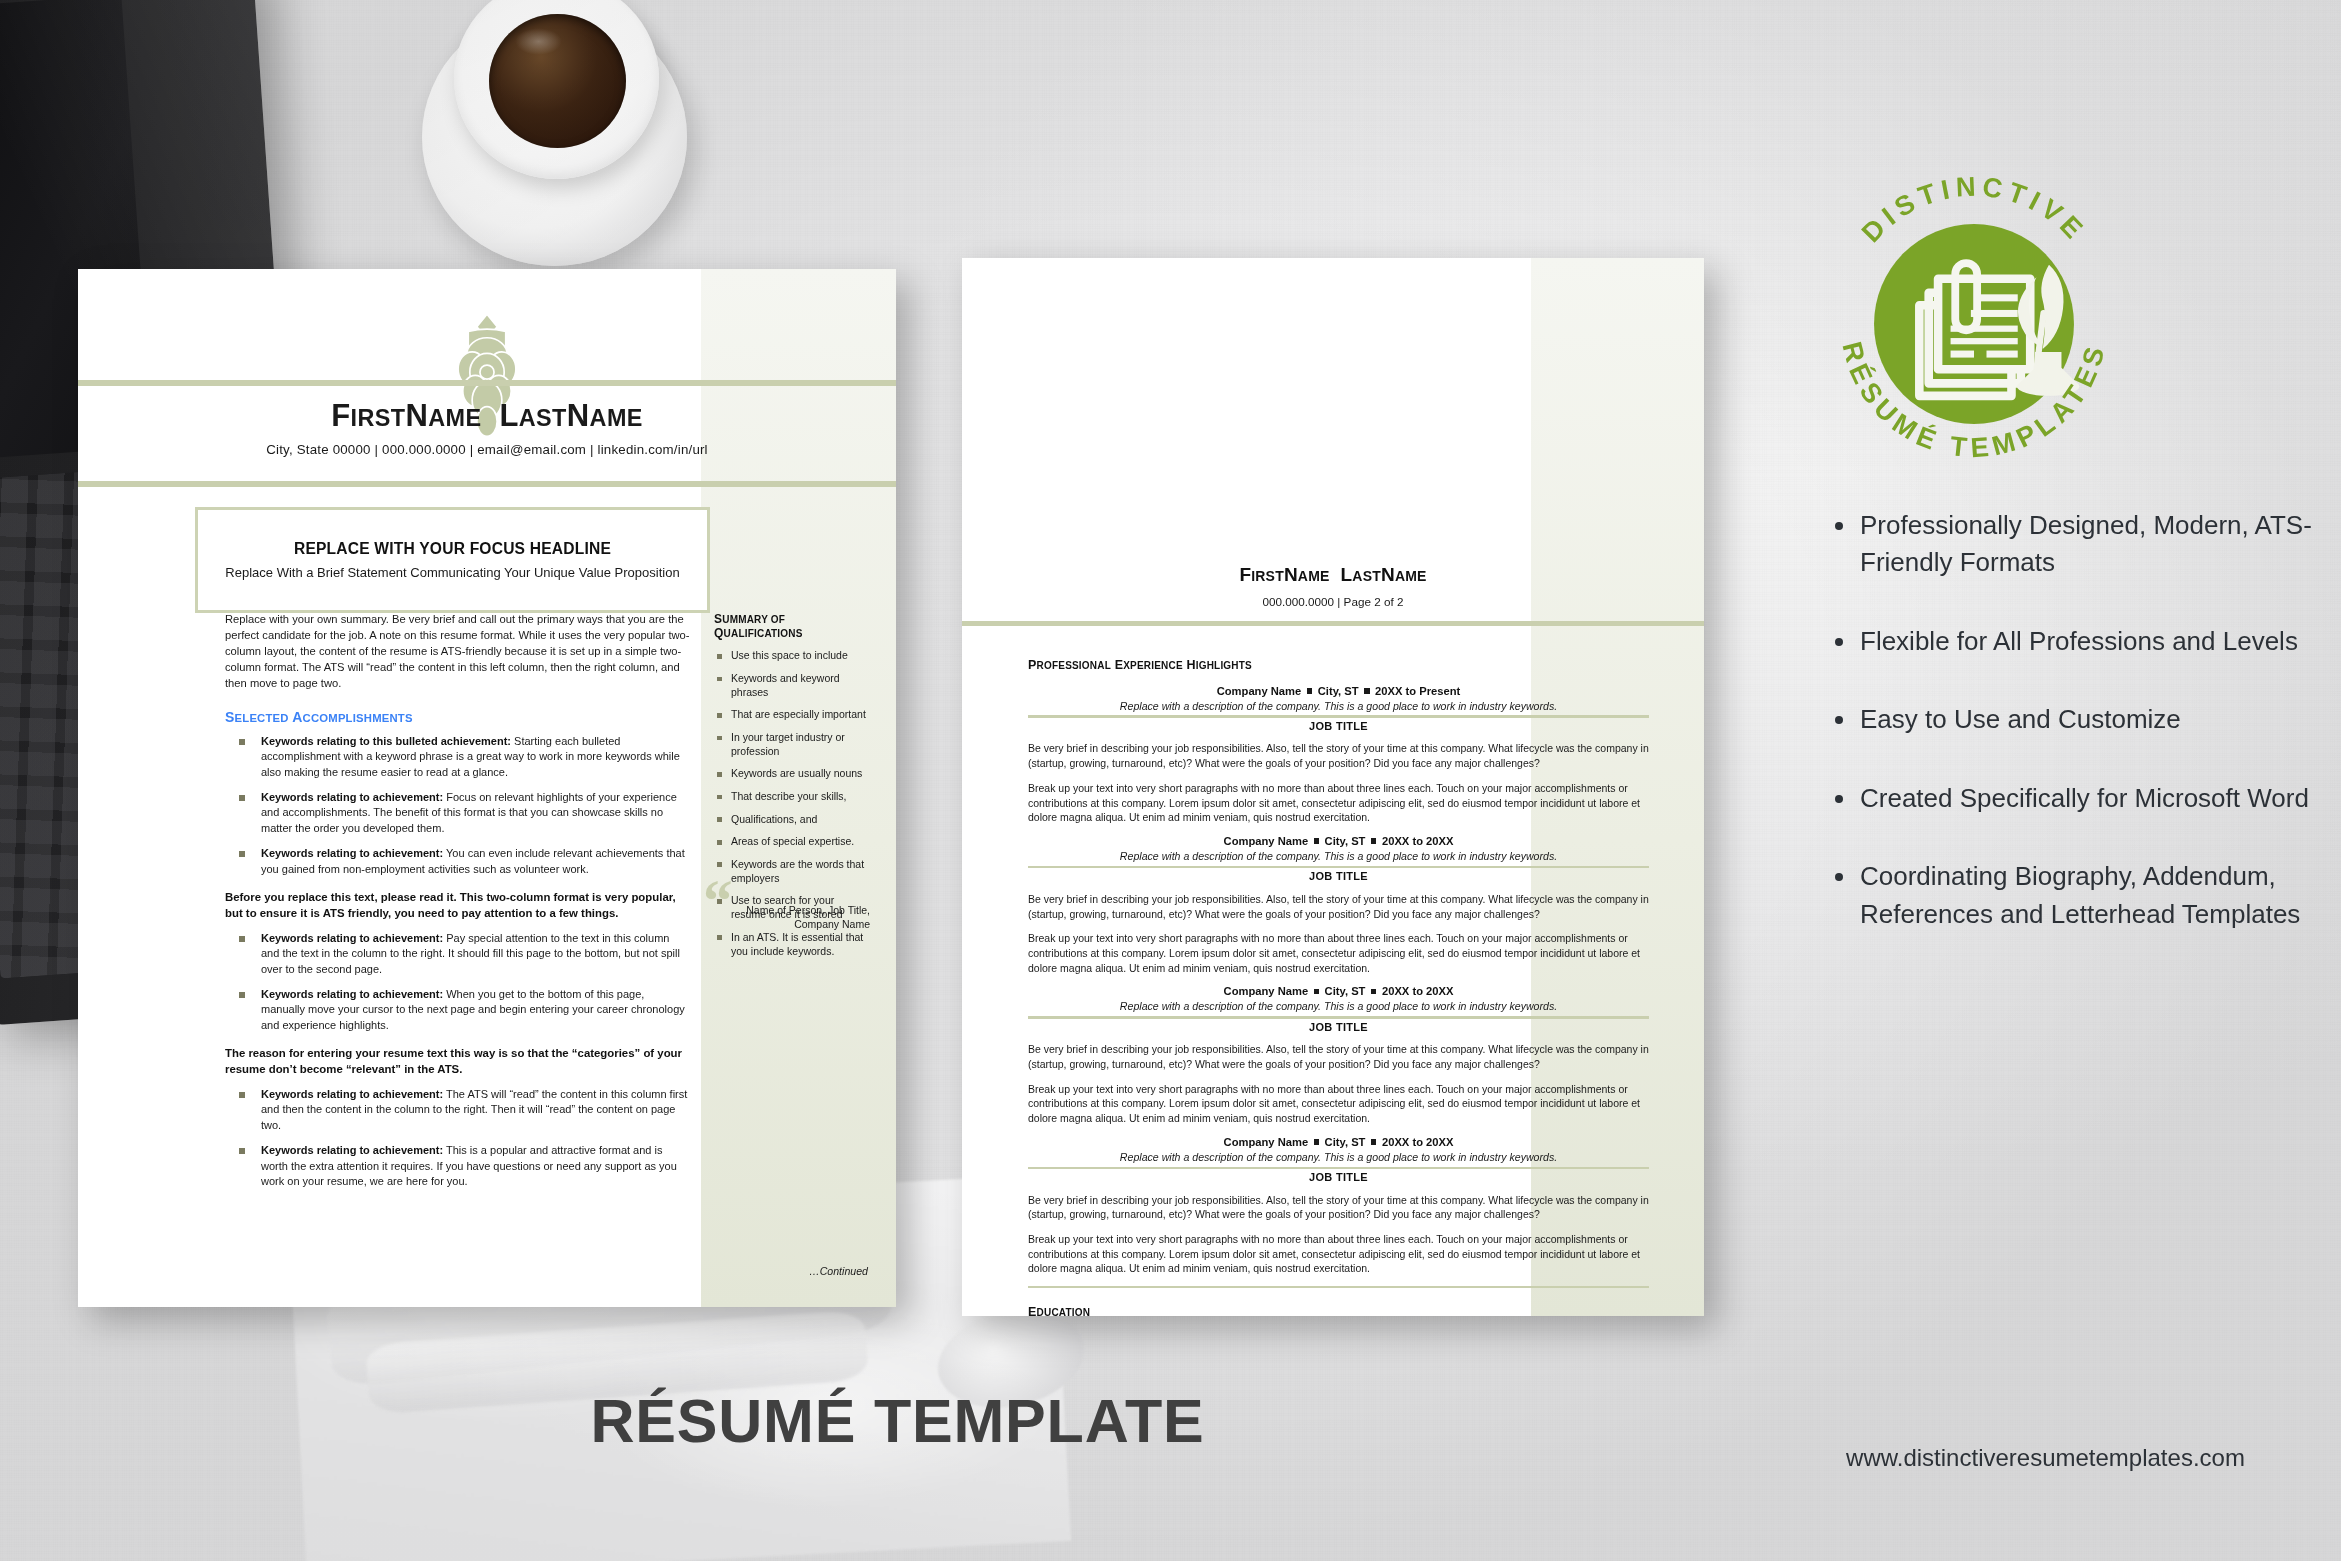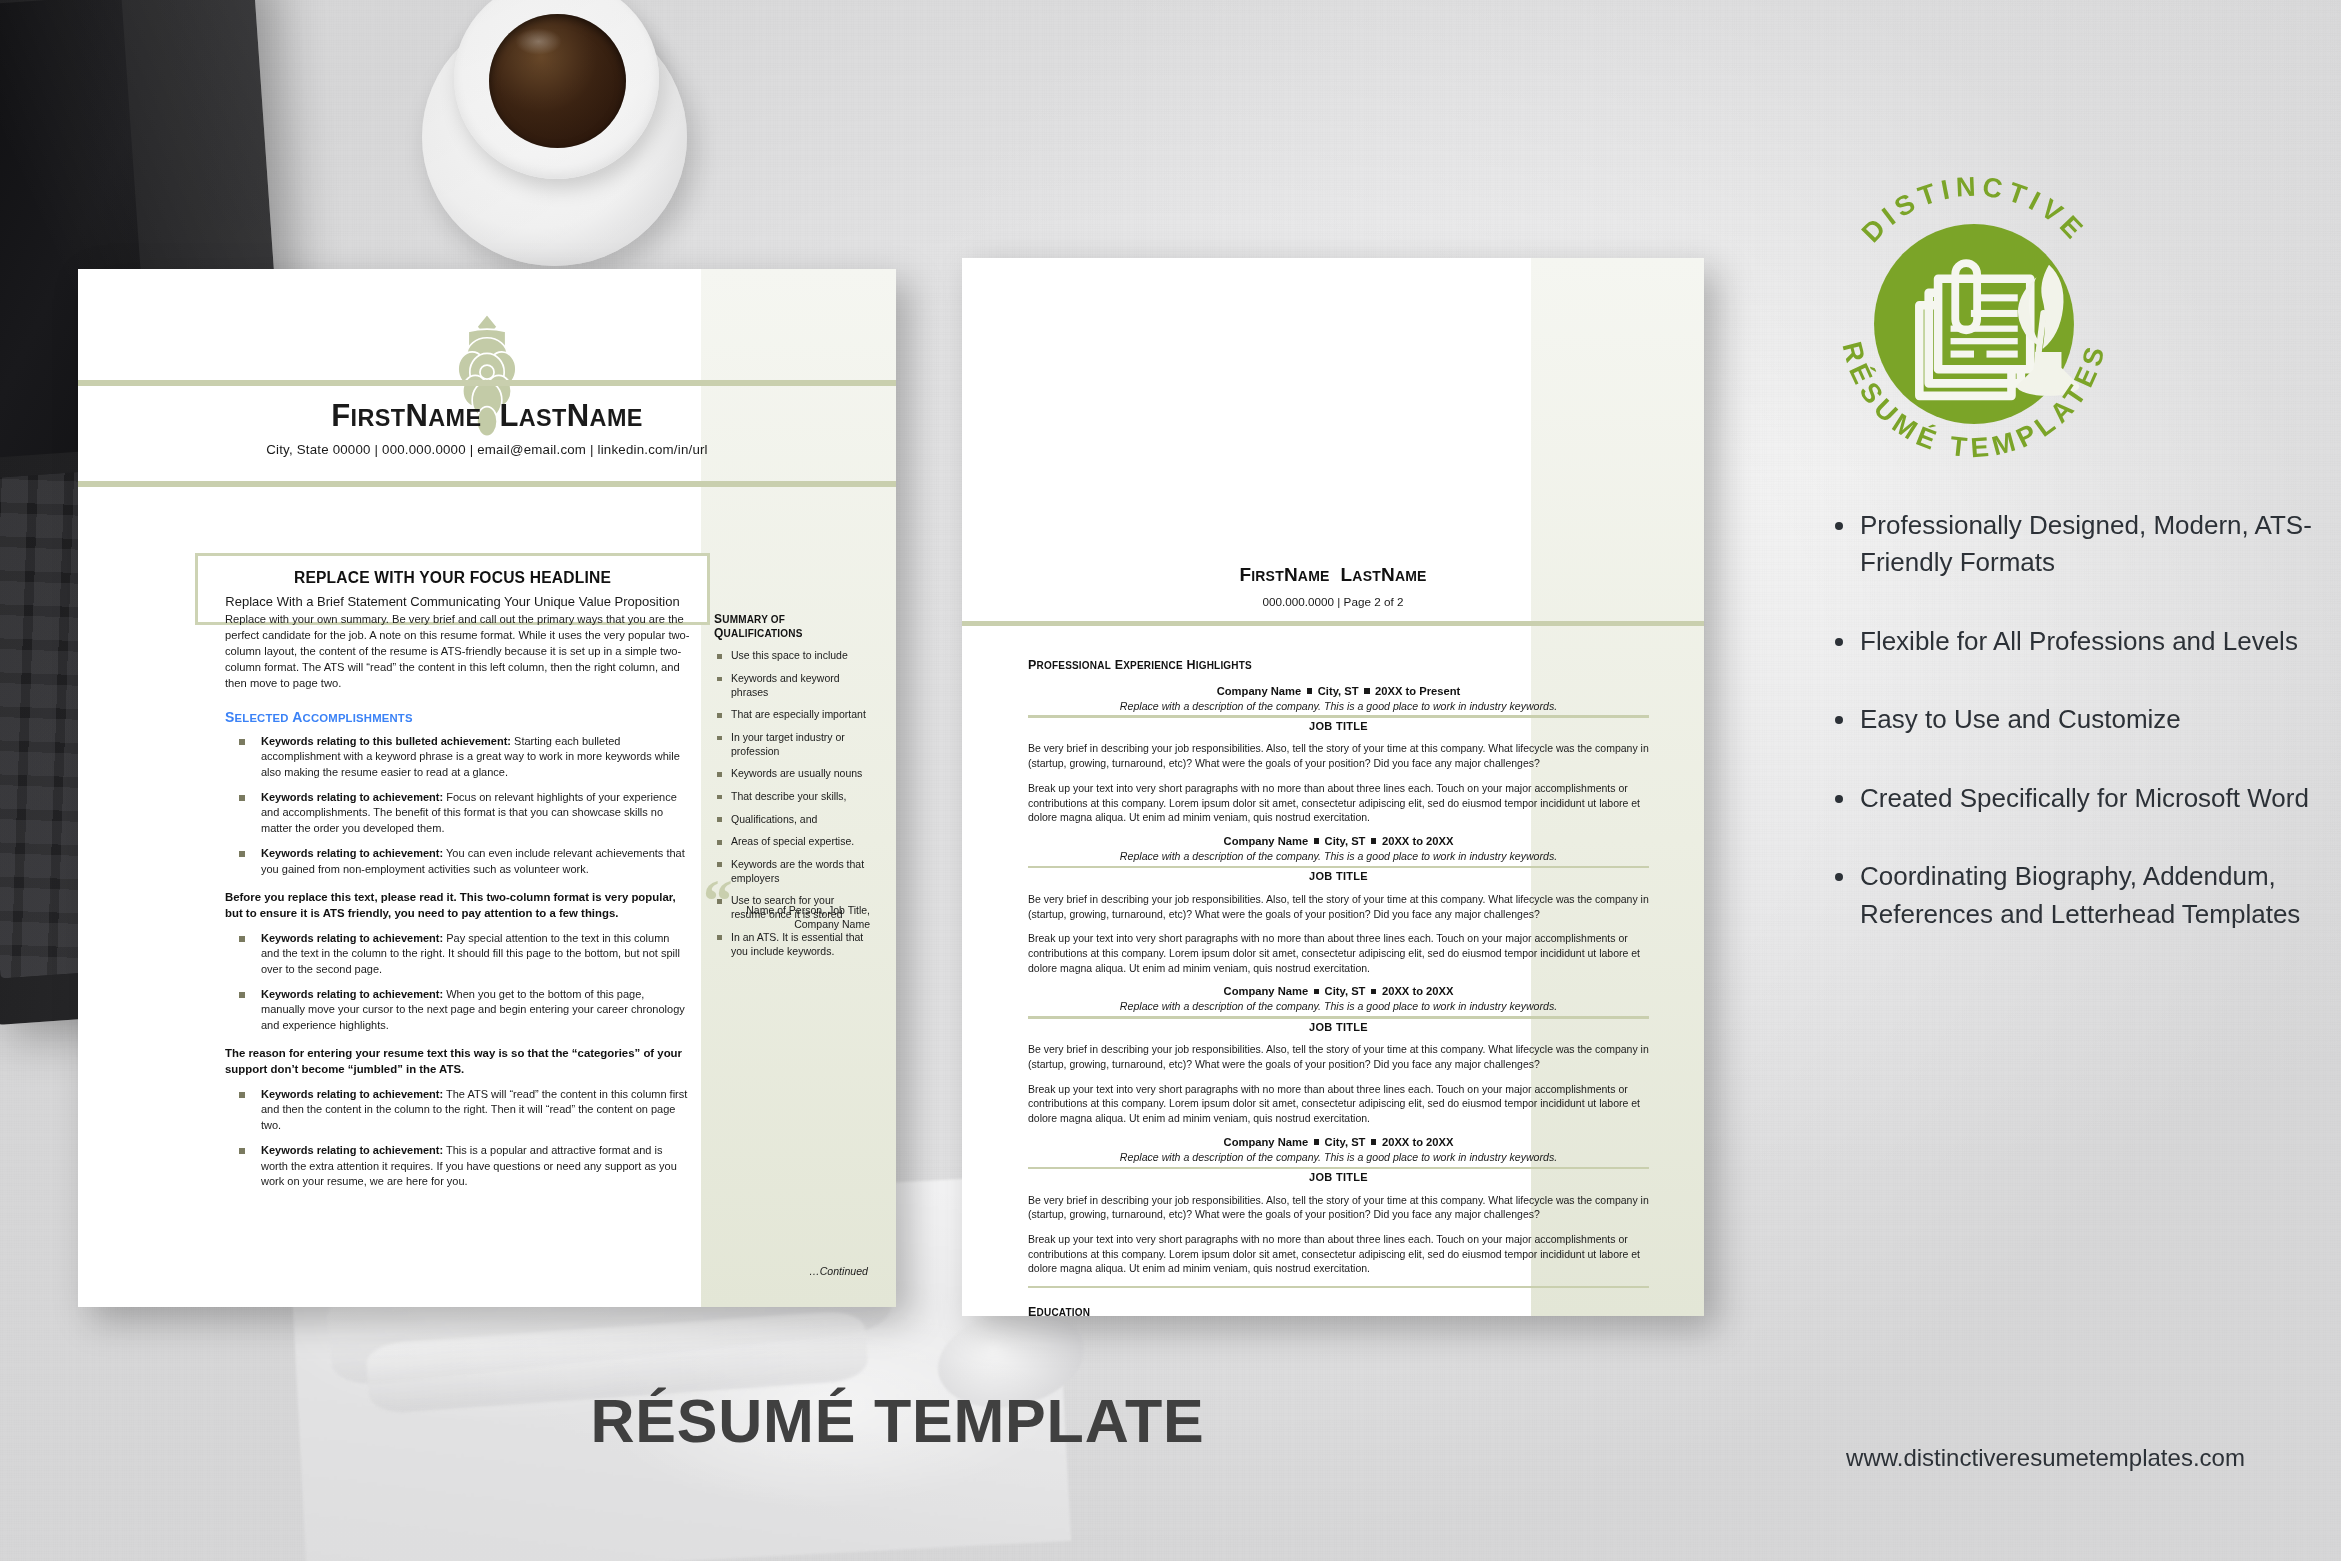--- a/index.html
+++ b/index.html
@@ -140,23 +140,23 @@
     font-family: "Liberation Sans", sans-serif;
     font-size: 31px; font-weight: 700; letter-spacing: 0.4px; color: #1a1a1a;
   }
   .p1-name .sc { font-size: 23.4px; }
   .p1-contact {
     position: absolute; left: 0; right: 0; top: 173px;
     text-align: center; font-size: 13.3px; color: #1a1a1a; letter-spacing: 0.2px;
   }
 
   .focus-box {
-    position: absolute; left: 117px; top: 238px; width: 515px; height: 72px;
+    position: absolute; left: 117px; top: 238px; width: 515px; height: 106px;
     border: 3.1px solid #cdd3b4; background: #fff;
-    display: flex; flex-direction: column; align-items: center; justify-content: center; margin-top: 46px;
+    display: flex; flex-direction: column; align-items: center; justify-content: center;
   }
   .focus-headline { font-size: 15.6px; font-weight: 700; color: #111; letter-spacing: 0.2px; }
   .focus-sub { font-size: 13px; color: #1a1a1a; margin-top: 6.2px; }
 
   .p1-cols { position: absolute; left: 0; top: 343px; right: 0; bottom: 0; }
   .p1-left { position: absolute; left: 147px; top: 0; width: 465px; }
   .p1-right { position: absolute; left: 636px; top: 0; width: 153px; }
 
   .body-p { font-size: 11.2px; line-height: 1.42; color: #1a1a1a; text-align: left; }
   .sec-head {
@@ -344,21 +344,21 @@
         <li><b>Keywords relating to achievement:</b><span> Focus on relevant highlights of your experience and accomplishments. The benefit of this format is that you can showcase skills no matter the order you developed them.</span></li>
         <li><b>Keywords relating to achievement:</b><span> You can even include relevant achievements that you gained from non-employment activities such as volunteer work.</span></li>
       </ul>
 
       <div class="lead-bold">Before you replace this text, please read it. This two-column format is very popular, but to ensure it is ATS friendly, you need to pay attention to a few things.</div>
       <ul class="sq">
         <li><b>Keywords relating to achievement:</b><span> Pay special attention to the text in this column and the text in the column to the right. It should fill this page to the bottom, but not spill over to the second page.</span></li>
         <li><b>Keywords relating to achievement:</b><span> When you get to the bottom of this page, manually move your cursor to the next page and begin entering your career chronology and experience highlights.</span></li>
       </ul>
 
-      <div class="lead-bold">The reason for entering your resume text this way is so that the “categories” of your support don’t become “jumbled” in the ATS.</div>
+      <div class="lead-bold">The reason for entering your resume text this way is so that the “categories” of your resume don’t become “relevant” in the ATS.</div>
       <ul class="sq">
         <li><b>Keywords relating to achievement:</b><span> The ATS will “read” the content in this column first and then the content in the column to the right. Then it will “read” the content on page two.</span></li>
         <li><b>Keywords relating to achievement:</b><span> This is a popular and attractive format and is worth the extra attention it requires. If you have questions or need any support as you work on your resume, we are here for you.</span></li>
       </ul>
     </div>
 
     <div class="p1-right">
       <div class="rcol-head">
         S<span class="sc">UMMARY OF</span> Q<span class="sc">UALIFICATIONS</span>
       </div>

